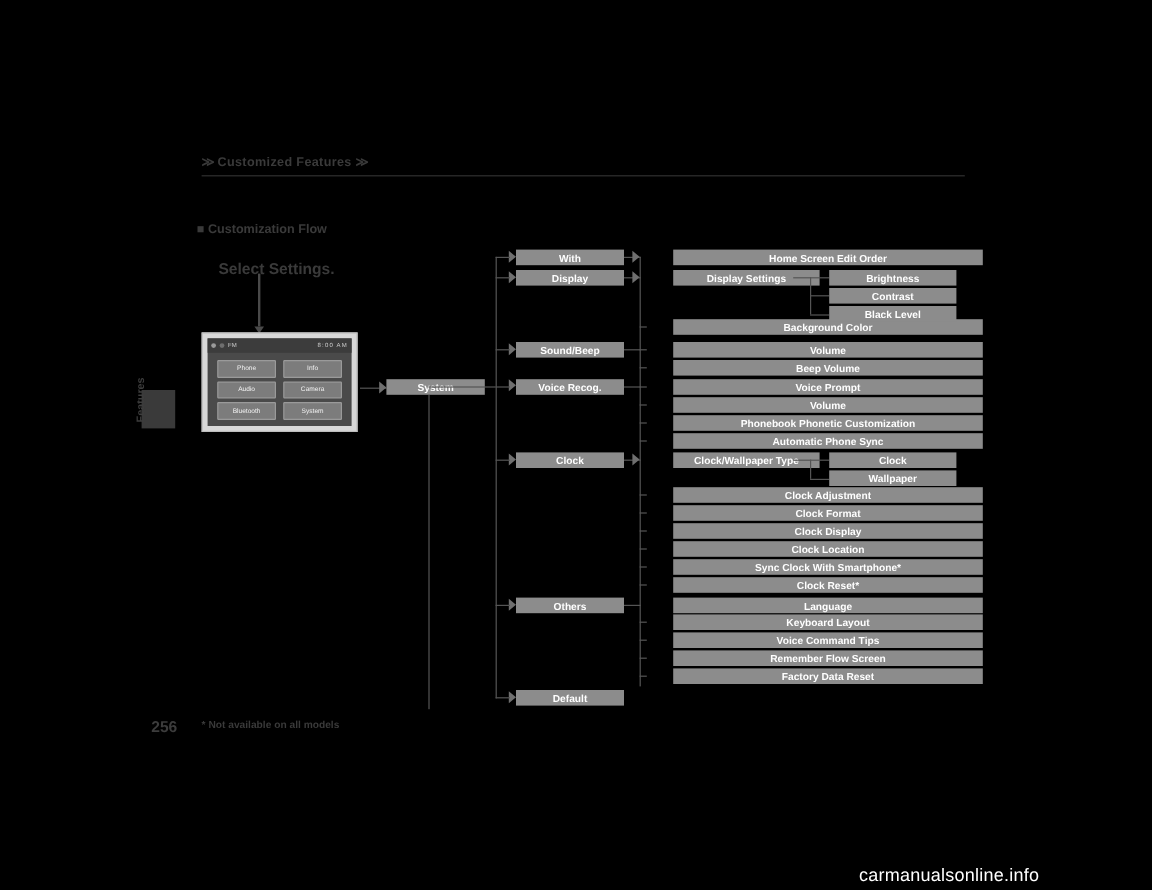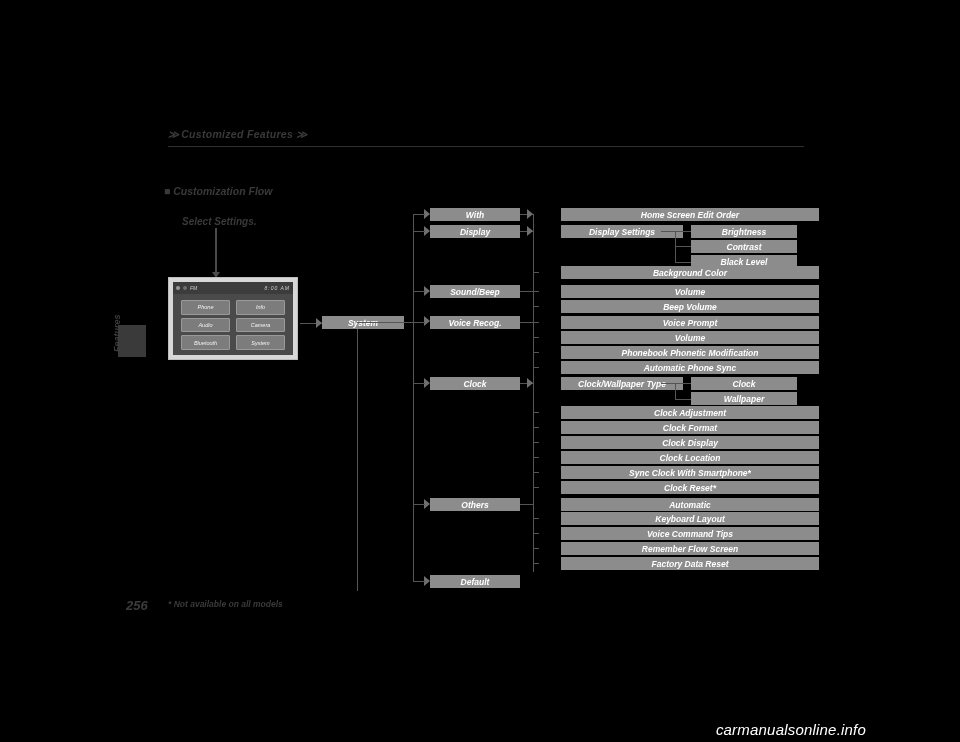--- a/index.html
+++ b/index.html
@@ -5,21 +5,20 @@
   html,body{margin:0;padding:0;}
   body{
     width:960px;height:742px;
     background:#000;
     font-family:"Liberation Sans", sans-serif;
     overflow:hidden;
   }
   .page{
     position:absolute;left:0;top:0;width:874px;height:742px;
     background:#000;
-    font-style:italic;
   }
   
   .watermark{
     position:absolute;right:8px;bottom:4px;
     color:#ffffff;font-size:15px;letter-spacing:.2px;
     font-family:"Liberation Sans", sans-serif;
   }
   
   .hdr{
     position:absolute;left:168px;top:128px;width:636px;
@@ -71,21 +70,21 @@
   .dev-top-right{margin-left:auto;margin-right:3px;color:#cfcfcf;font-size:5px;letter-spacing:1px;}
   .dev-grid{
     position:absolute;left:8px;top:18px;right:8px;bottom:5px;
     display:grid;grid-template-columns:1fr 1fr;grid-auto-rows:1fr;gap:3px 6px;
   }
   .dev-btn{
     background:#7c7c7c;border:1px solid #9a9a9a;border-radius:1px;
     color:#f2f2f2;font-size:5.5px;display:flex;align-items:center;justify-content:center;
   }
   .select-lbl{
-    position:absolute;left:182px;top:216px;color:#3a3a3a;font-size:10px;font-weight:bold;
+    position:absolute;left:182px;top:216px;color:#3a3a3a;font-size:13px;font-weight:bold;
     white-space:nowrap;
   }
   .arrow-down{
     position:absolute;left:215px;top:228px;width:1.5px;height:44px;background:#4a4a4a;
   }
   .arrow-down:after{
     content:"";position:absolute;left:-3px;top:44px;
     border-left:4px solid transparent;border-right:4px solid transparent;
     border-top:6px solid #4a4a4a;
   }
@@ -199,31 +198,31 @@
 
   <div class="box lvl3" style="left:539px;top:225px;width:122px;">Display Settings</div>
   <div class="box lvl3" style="left:539px;top:377px;width:122px;">Clock/Wallpaper Type</div>
 
   <div class="box lvl3" style="left:539px;top:208px;width:258px;">Home Screen Edit Order</div>
   <div class="box lvl3" style="left:539px;top:266px;width:258px;">Background Color</div>
   <div class="box lvl3" style="left:539px;top:285px;width:258px;">Volume</div>
   <div class="box lvl3" style="left:539px;top:300px;width:258px;">Beep Volume</div>
   <div class="box lvl3" style="left:539px;top:316px;width:258px;">Voice Prompt</div>
   <div class="box lvl3" style="left:539px;top:331px;width:258px;">Volume</div>
-  <div class="box lvl3" style="left:539px;top:346px;width:258px;">Phonebook Phonetic Modification</div>
+  <div class="box lvl3" style="left:539px;top:346px;width:258px;">Phonebook Phonetic Customization</div>
   <div class="box lvl3" style="left:539px;top:361px;width:258px;">Automatic Phone Sync</div>
 
   <div class="box lvl3" style="left:539px;top:406px;width:258px;">Clock Adjustment</div>
   <div class="box lvl3" style="left:539px;top:421px;width:258px;text-align:center;">Clock Format</div>
   <div class="box lvl3" style="left:539px;top:436px;width:258px;">Clock Display</div>
   <div class="box lvl3" style="left:539px;top:451px;width:258px;">Clock Location</div>
   <div class="box lvl3" style="left:539px;top:466px;width:258px;">Sync Clock With Smartphone*</div>
   <div class="box lvl3" style="left:539px;top:481px;width:258px;">Clock Reset*</div>
 
-  <div class="box lvl3" style="left:539px;top:498px;width:258px;">Automatic</div>
+  <div class="box lvl3" style="left:539px;top:498px;width:258px;">Language</div>
   <div class="box lvl3" style="left:539px;top:512px;width:258px;">Keyboard Layout</div>
   <div class="box lvl3" style="left:539px;top:527px;width:258px;">Voice Command Tips</div>
   <div class="box lvl3" style="left:539px;top:542px;width:258px;">Remember Flow Screen</div>
   <div class="box lvl3" style="left:539px;top:557px;width:258px;">Factory Data Reset</div>
 
   <div class="hline" style="left:533px;top:272px;width:6px;"></div>
   <div class="hline" style="left:533px;top:291px;width:6px;"></div>
   <div class="hline" style="left:533px;top:306px;width:6px;"></div>
   <div class="hline" style="left:533px;top:322px;width:6px;"></div>
   <div class="hline" style="left:533px;top:337px;width:6px;"></div>

